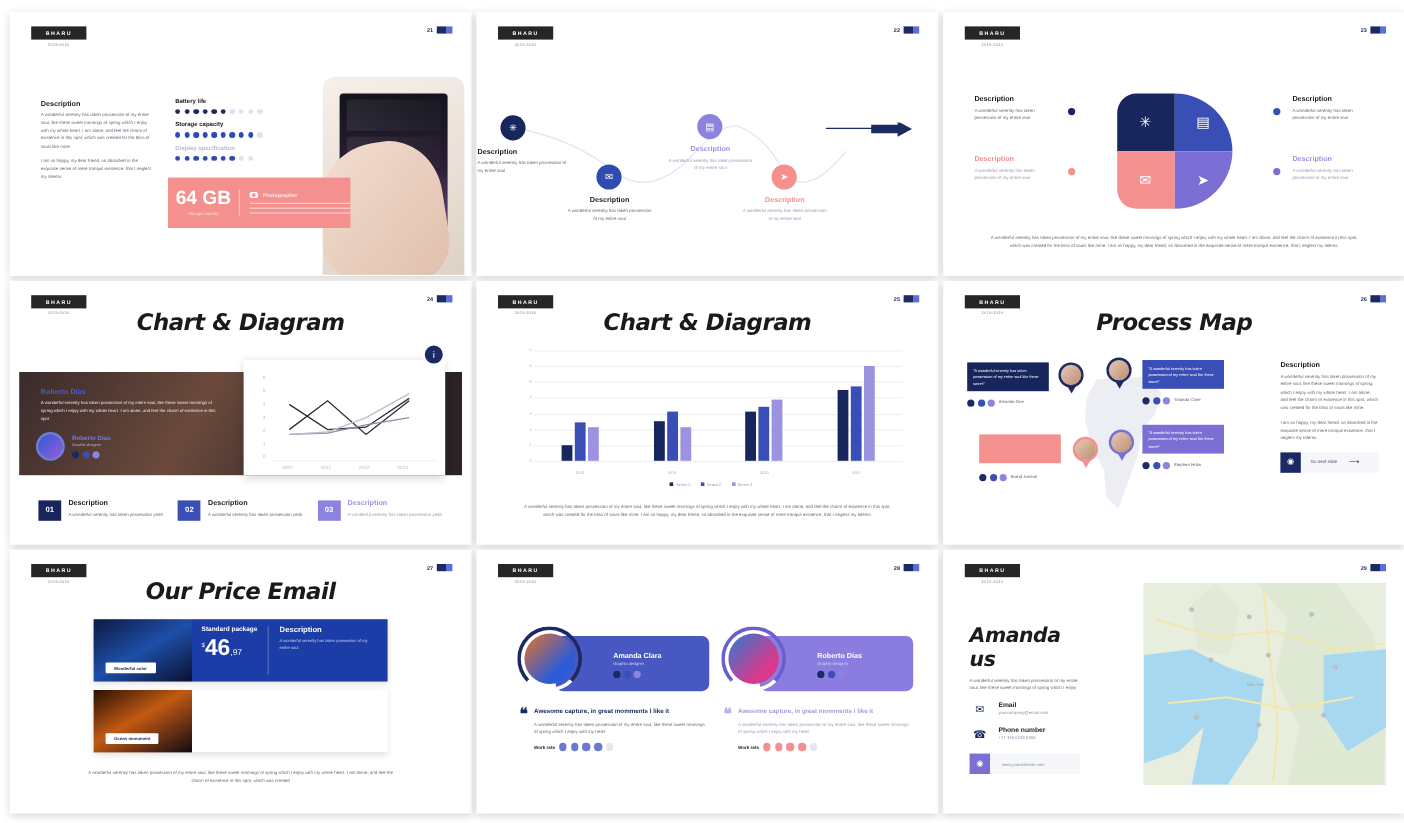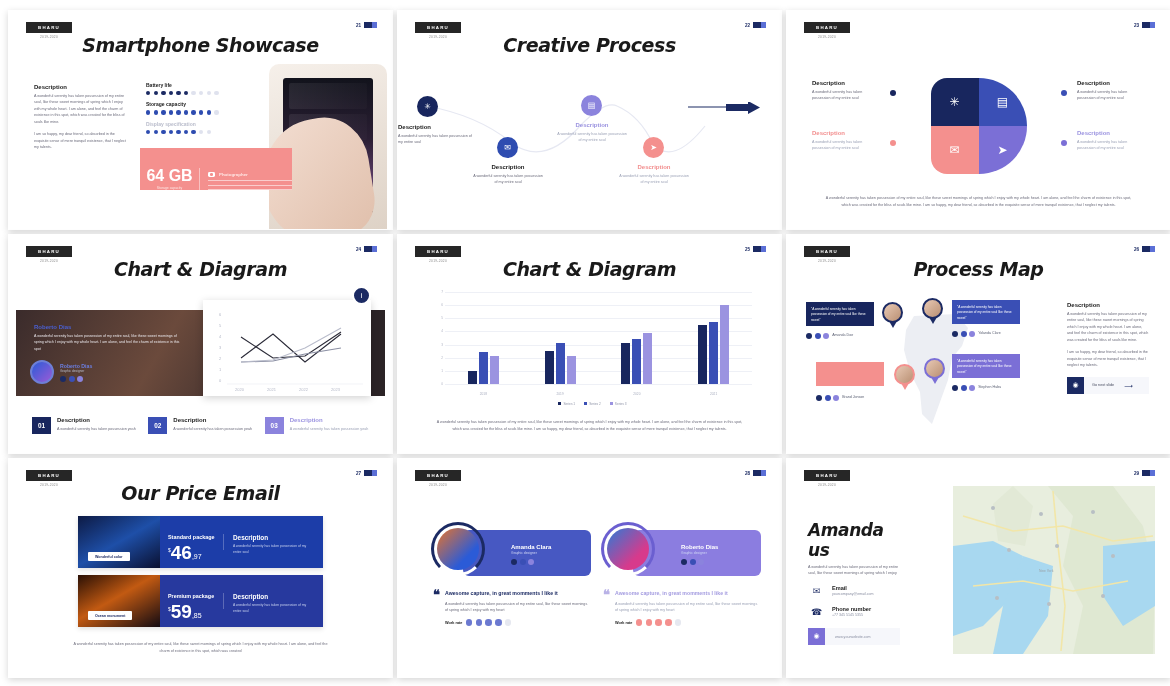--- a/index.html
+++ b/index.html
@@ -47,21 +47,21 @@
     background:linear-gradient(160deg,#f6f0ea,#ded2c6); border-radius:10px 10px 0 0;
     overflow:hidden; }
   .phone-screen { position:absolute; left:14px; top:14px; right:14px; bottom:16px;
     background:linear-gradient(180deg,#12131c 0%,#2a1e33 45%,#5a3c66 75%,#1a1b2a 100%); border-radius:3px;}
   .ps-row { height:26px; margin:5px 6px; border-radius:2px;
     background:linear-gradient(90deg,rgba(255,255,255,.08),rgba(255,255,255,.02));}
   .hand { position:absolute; left:-6px; bottom:-10px; width:108px; height:120px;
     background:linear-gradient(140deg,#f3ded2,#e0bfab); border-radius:52% 40% 30% 44%;
     transform:rotate(-9deg);}
   .gb-banner { position:absolute; left:124px; top:132px; width:152px; height:42px;
-    background:#f4908e; display:flex; align-items:flex-end; }
+    background:#f4908e; display:flex; align-items:center; }
   .gb-left { width:60px; text-align:center; border-right:1px solid rgba(255,255,255,.45); }
   .gb-num { font-size:16px; font-weight:bold; color:#fff; line-height:1;}
   .gb-cap { font-size:3.4px; color:#fde4e2; margin-top:2px;}
   .gb-right { flex:1; padding-left:8px;}
   .gb-r-t { font-size:4.4px; color:#ffe6e4; font-weight:bold; display:flex; align-items:center; gap:4px;}
   .cam { width:7px;height:5.5px;background:#fff;border-radius:1.4px; position:relative;}
   .cam:after{content:"";position:absolute;left:2.2px;top:1.4px;width:2.6px;height:2.6px;border-radius:50%;background:#f4908e;}
   .gb-lines div { height:1.1px; background:rgba(255,255,255,.55); margin-top:3.2px; }
 
   
@@ -127,21 +127,21 @@
   .nextbtn .sq { width:17px;height:17px;background:#1b2a63;color:#fff;display:flex;align-items:center;justify-content:center;font-size:7px;}
   .nextbtn .lb { font-size:3.8px; color:#4a4f63; padding:0 10px 0 8px;}
 
   
   .price-row { display:flex; height:52px; margin-bottom:7px; box-shadow:0 2px 5px rgba(0,0,0,.12);}
   .price-img { width:82px; position:relative; }
   .price-img.a { background:linear-gradient(150deg,#0d1a44,#1e4fa8 50%,#0a1030);}
   .price-img.b { background:linear-gradient(150deg,#2a1005,#c25a12 45%,#120a12);}
   .price-tag { position:absolute; left:10px; bottom:7px; background:#fff; font-size:3.6px;
     font-weight:bold; color:#1b2a63; padding:2.5px 7px; border-radius:1px;}
-  .price-main { flex:1; background:#1c3da8; display:flex; padding:18px 8px; }
+  .price-main { flex:1; background:#1c3da8; display:flex; padding:6px 8px; }
   .price-main.p2 { background:#27399e;}
   .pkg { font-size:5.4px;color:#fff;font-weight:bold;}
   .amt { color:#fff; display:flex; align-items:flex-start; margin-top:4px;}
   .amt .cur { font-size:5px; margin-top:3px;}
   .amt .big { font-size:19px; font-weight:bold; line-height:.95;}
   .amt .dec { font-size:7px; align-self:flex-end; margin-bottom:2px;}
   .price-desc { width:92px; border-left:1px solid rgba(255,255,255,.25); padding-left:9px;}
   .price-desc h5 { font-size:6.4px; color:#fff; margin-bottom:3px;}
   .price-desc p { font-size:3.4px; color:#c3cdec; line-height:1.7;}
 
@@ -186,21 +186,20 @@
   <div class="slide">
     <div class="inner">
       <div class="logo">
         <div class="logo-box">BHARU</div>
         <div class="logo-sub">2019-2020</div>
       </div>
       <div class="pagenum">
         <span>21</span>
         <div class="pagebar alt"></div>
       </div>
-      <div class="title">Smartphone Showcase</div>
 
       <div class="phone">
         <div class="phone-screen">
           <div class="ps-row"></div>
             <div class="ps-row"></div>
             <div class="ps-row"></div>
             <div class="ps-row"></div>
         </div>
         <div class="hand"></div>
       </div>
@@ -278,21 +277,20 @@
   <div class="slide">
     <div class="inner">
       <div class="logo">
         <div class="logo-box">BHARU</div>
         <div class="logo-sub">2019-2020</div>
       </div>
       <div class="pagenum">
         <span>22</span>
         <div class="pagebar alt"></div>
       </div>
-      <div class="title">Creative Process</div>
 
       <svg class="zigzag" viewBox="0 0 369 206">
         <path d="M22 90 Q 75 100 108 128 Q 140 150 175 110 Q 200 84 212 90
                  Q 235 100 248 128 Q 268 150 300 110" fill="none" stroke="#e6e8f2" stroke-width="1.2"></path>
       </svg>
 
       <div class="cp-node" style="left:12px;top:80px;background:#18265e;">
         <span>✳</span>
         </div>
       <div class="cp-txt" style="left:-7px;top:108px;text-align:left;width:74px">
@@ -651,34 +649,20 @@
             </div>
             <div class="price-desc">
               <h5>Description</h5>
               <p>A wonderful serenity has taken possession of my entire soul</p>
             </div>
           </div>
         </div>
         <div class="price-row">
           <div class="price-img b">
             <div class="price-tag">Ocean monument</div>
-          </div>
-          <div class="price-main p2">
-            <div style="flex:1">
-              <div class="pkg">Premium package</div>
-              <div class="amt">
-                <span class="cur">$</span>
-                <span class="big">59</span>
-                <span class="dec">,85</span>
-              </div>
-            </div>
-            <div class="price-desc">
-              <h5>Description</h5>
-              <p>A wonderful serenity has taken possession of my entire soul</p>
-            </div>
           </div>
         </div>
       </div>
 
       <p class="body center" style="position:absolute;left:54px;right:54px;bottom:16px">A wonderful serenity has taken possession of my entire soul, like these sweet mornings of spring which I enjoy with my whole heart. I am alone, and feel the charm of existence in this spot, which was created</p>
     </div>
   </div>
 
   <div class="slide">
     <div class="inner">

